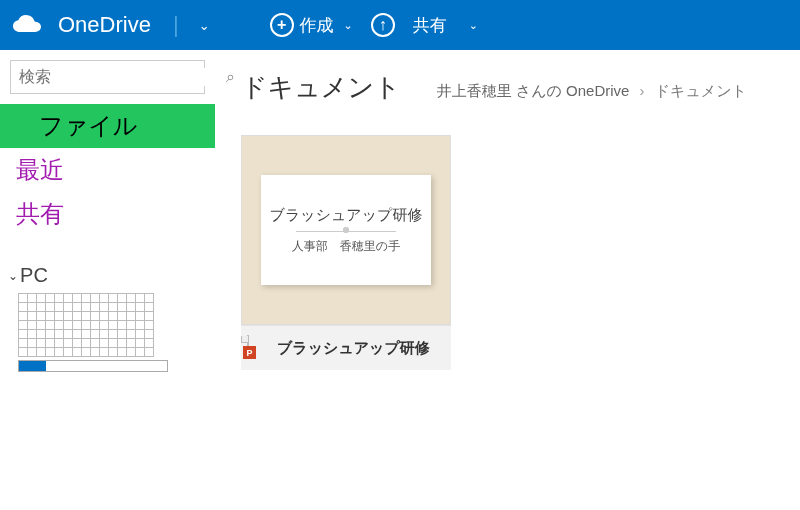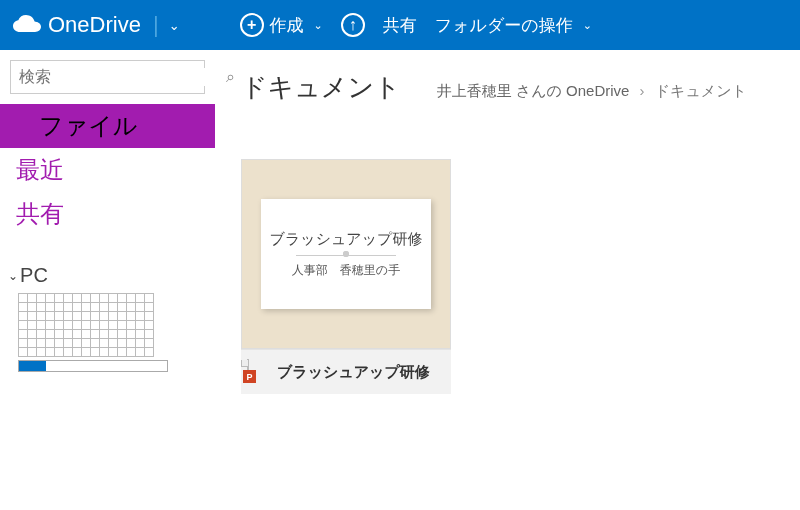--- a/index.html
+++ b/index.html
@@ -15,21 +15,21 @@
       background: #0072c6;
       height: 50px;
       display: flex;
       align-items: center;
       padding: 0 10px;
       color: #fff;
     }
     .brand {
       display: flex;
       align-items: center;
-      gap: 4px;
+      gap: 14px;
       font-size: 22px;
       font-weight: 400;
       padding-right: 10px;
     }
     .brand-icon svg { display: block; }
     .brand-sep {
       color: #4ba6e0;
       font-size: 22px;
       margin: 0 4px 0 8px;
       font-weight: 300;
@@ -94,21 +94,21 @@
       display: flex;
       flex-direction: column;
     }
     .nav-item {
       font-size: 24px;
       color: #a21caf;
       padding: 6px 16px;
       cursor: pointer;
     }
     .nav-item.active {
-      background: #a21caf;
+      background: #22c55e;
       color: #000;
       padding-left: 39px;
     }
     .pc-section {
       margin-top: 28px;
       padding: 0 8px;
     }
     .pc-header {
       font-size: 20px;
       color: #444;
@@ -169,21 +169,20 @@
     }
     .breadcrumb .link { color: #666; text-align: center; }
     .breadcrumb .sep { margin: 0 6px; color: #999; }
     .file-grid {
       display: flex;
       gap: 16px;
     }
     .file-tile {
       width: 210px;
       cursor: pointer;
-      margin-top: 24px;
     }
     .thumb {
       width: 210px;
       height: 190px;
       background: #ece1cc;
       display: flex;
       align-items: center;
       justify-content: center;
       border: 1px solid #ddd;
       position: relative;
@@ -285,21 +284,20 @@
       <span>作成</span>
       <span class="small-chevron">⌄</span>
     </div>
     <div class="toolbar-btn">
       <span class="circle-icon">↑</span>
     </div>
     <div class="toolbar-btn">
       <span>共有</span>
     </div>
     <div class="toolbar-btn">
-      <span>フォルダーの操作</span>
       <span class="small-chevron">⌄</span>
     </div>
   </div>
 </div>
 
 <div class="main">
   <aside class="sidebar">
     <div class="search-wrap">
       <div class="search">
         <input type="text" placeholder="検索" style="">

